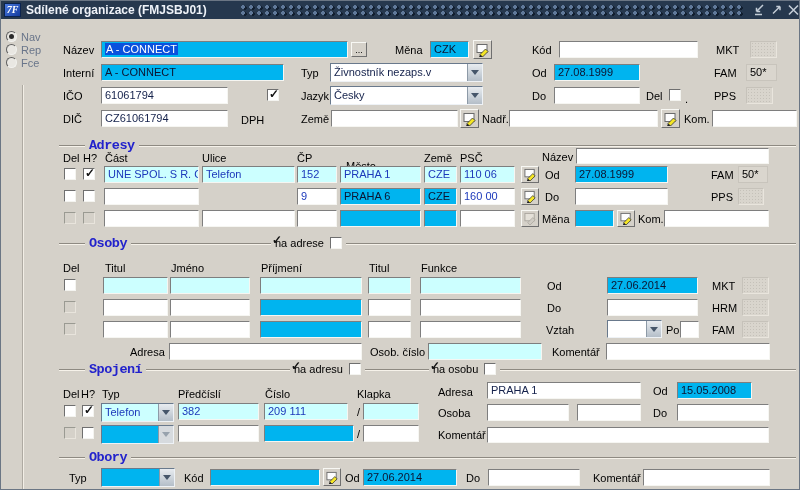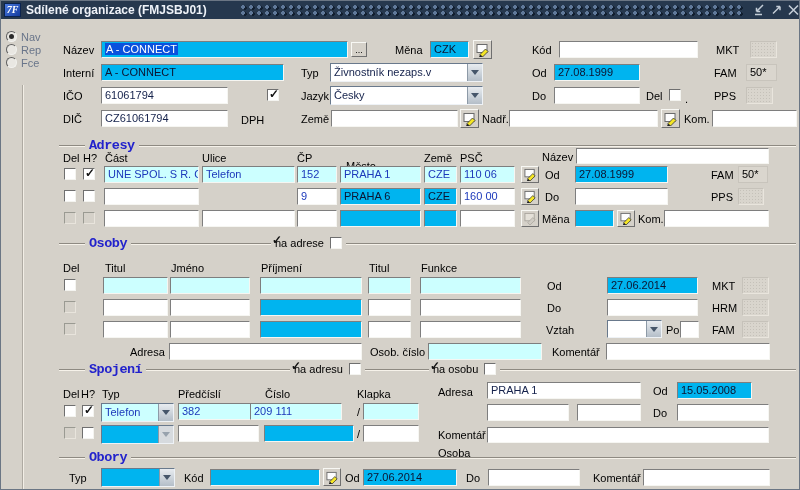--- a/index.html
+++ b/index.html
@@ -307,33 +307,33 @@
   <span class="sec-title" style="left:84px;top:361px;">Spojení</span>
   <span class="online" style="left:289px;top:361px;"><span>na adresu</span><span class="cb checked inline"></span></span>
   <span class="online" style="left:428px;top:361px;"><span>na osobu</span><span class="cb checked inline"></span></span>
   <span class="lbl" style="left:62px;top:387px;">Del</span>
   <span class="lbl" style="left:80px;top:387px;">H?</span>
   <span class="lbl" style="left:101px;top:387px;">Typ</span>
   <span class="lbl" style="left:177px;top:387px;text-align:center;">Předčíslí</span>
   <span class="lbl" style="left:264px;top:387px;">Číslo</span>
   <span class="lbl" style="left:356px;top:387px;">Klapka</span>
   <span class="lbl" style="left:437px;top:385px;">Adresa</span>
-  <span class="lbl" style="left:437px;top:406px;margin-top:40px;">Osoba</span>
+  <span class="lbl" style="left:437px;top:406px;">Osoba</span>
   <span class="lbl" style="left:437px;top:428px;">Komentář</span>
 
   <span class="cb" style="left:63px;top:404px;"></span>
   <span class="cb checked" style="left:81px;top:404px;"></span>
   <div class="dd pale" style="left:100px;top:402px;width:73px;">
     <span class="dd-t">Telefon</span>
       <span class="dd-b">
         <span class="tri"></span>
       </span>
   </div>
   <div class="fld pale" style="left:177px;top:402px;width:81px;">382</div>
-  <div class="fld pale" style="left:249px;top:402px;width:92px;">209 111</div>
+  <div class="fld pale" style="left:263px;top:402px;width:84px;">209 111</div>
   <span class="lbl" style="left:356px;top:405px;">/</span>
   <div class="fld pale" style="left:362px;top:402px;width:56px;"></div>
 
   <span class="cb dis" style="left:63px;top:426px;"></span>
   <span class="cb" style="left:81px;top:426px;"></span>
   <div class="dd cyan dim" style="left:100px;top:424px;width:73px;">
     <span class="dd-t"></span>
       <span class="dd-b">
         <span class="tri"></span>
       </span>

